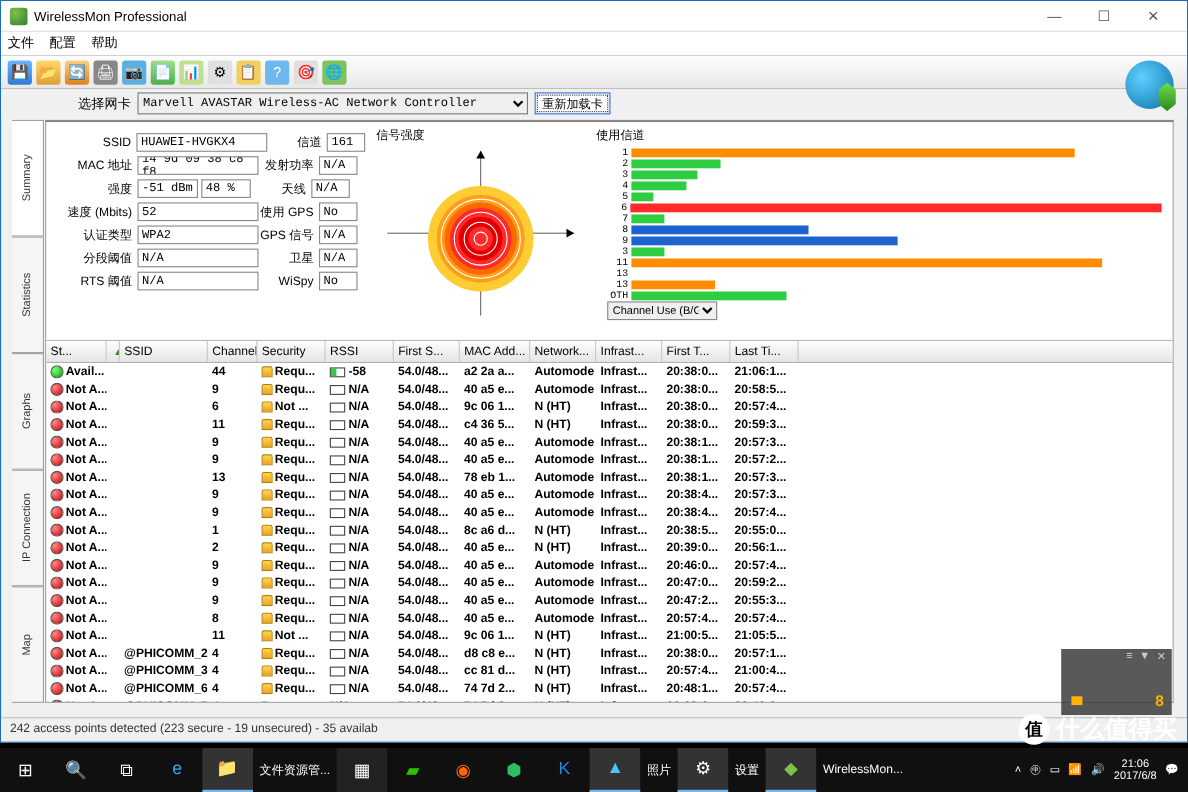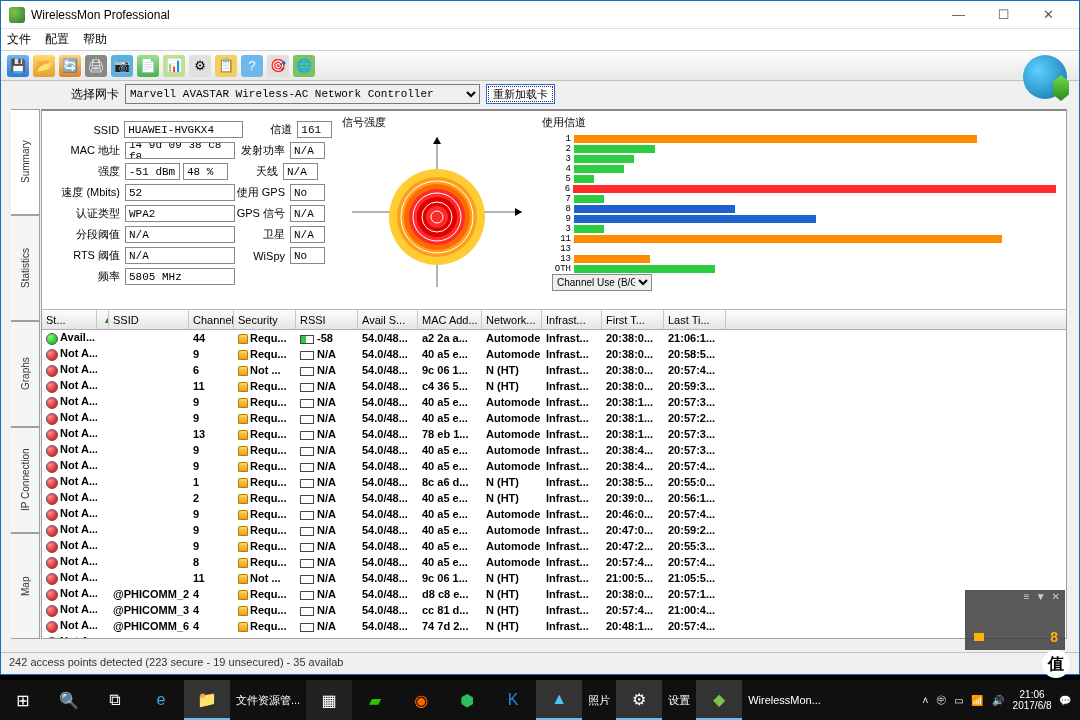--- a/index.html
+++ b/index.html
@@ -155,24 +155,20 @@
             <div class="finput" style="width:110px">N/A</div>
             <div class="flabel2" style="width:55px">卫星</div>
             <div class="finput" style="width:35px">N/A</div>
           </div>
           <div class="frow">
             <div class="flabel">RTS 阈值</div>
             <div class="finput" style="width:110px">N/A</div>
             <div class="flabel2" style="width:55px">WiSpy</div>
             <div class="finput" style="width:35px">No</div>
           </div>
-          <div class="frow">
-            <div class="flabel">频率</div>
-            <div class="finput" style="width:110px">5805 MHz</div>
-          </div>
         </div>
       <div class="radarwrap">
         <div class="hdr">信号强度</div>
         <svg class="radar" viewBox="0 0 170 150">
           <line x1="0" y1="75" x2="170" y2="75" stroke="#000" stroke-width="0.6"></line>
           <line x1="85" y1="0" x2="85" y2="150" stroke="#000" stroke-width="0.6"></line>
           <polygon points="170,75 163,71 163,79" fill="#000"></polygon>
           <polygon points="85,0 81,7 89,7" fill="#000"></polygon>
           <circle cx="85" cy="80" r="48" fill="#ffcc33"></circle>
           <circle cx="85" cy="80" r="40" fill="#ff9e1a"></circle>
@@ -253,21 +249,21 @@
     <div class="grid">
       <div class="gridhead" id="gridhead">
           <div class="gh" style="width:55px">St...</div>
           <div class="gh" style="width:12px">
             <span class="sorticon">▲</span>
           </div>
           <div class="gh" style="width:80px">SSID</div>
           <div class="gh" style="width:45px">Channel</div>
           <div class="gh" style="width:62px">Security</div>
           <div class="gh" style="width:62px">RSSI</div>
-          <div class="gh" style="width:60px">Avail S...</div>
+          <div class="gh" style="width:60px">First S...</div>
           <div class="gh" style="width:64px">MAC Add...</div>
           <div class="gh" style="width:60px">Network...</div>
           <div class="gh" style="width:60px">Infrast...</div>
           <div class="gh" style="width:62px">First T...</div>
           <div class="gh" style="width:62px">Last Ti...</div>
         </div>
       <div class="gridbody" id="gridbody">
           <div class="gr">
             <div class="gc" style="width:55px"><span class="dot green"></span>Avail...</div>
             <div class="gc" style="width:12px"></div>
@@ -562,20 +558,21 @@
       <span>≡</span>
       <span>▼</span>
       <span>✕</span>
     </div>
   <div class="fpbar"></div>
   <div class="fpnum">8</div>
 </div>
 
 <div class="watermark">
   <div class="c">值</div>
+  <span>什么值得买</span>
 </div>
 
 <div class="taskbar">
   <div class="tbitem">⊞</div>
   <div class="tbitem">🔍</div>
   <div class="tbitem">⧉</div>
   <div class="tbitem" style="color:#3ba9ee">e</div>
   <div class="tbitem active">📁</div>
   <span class="tbtext">文件资源管...</span>
   <div class="tbitem" style="background:#222">▦</div>

